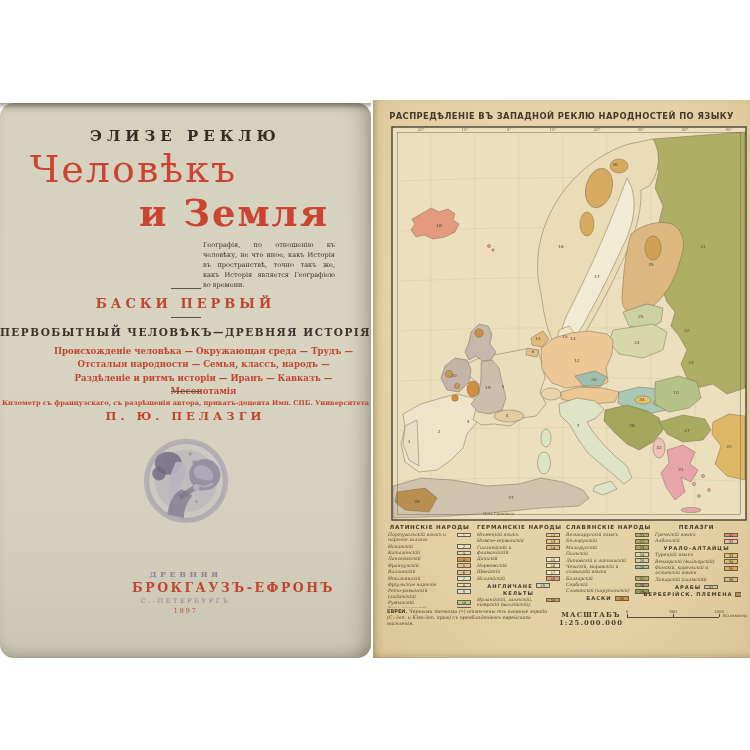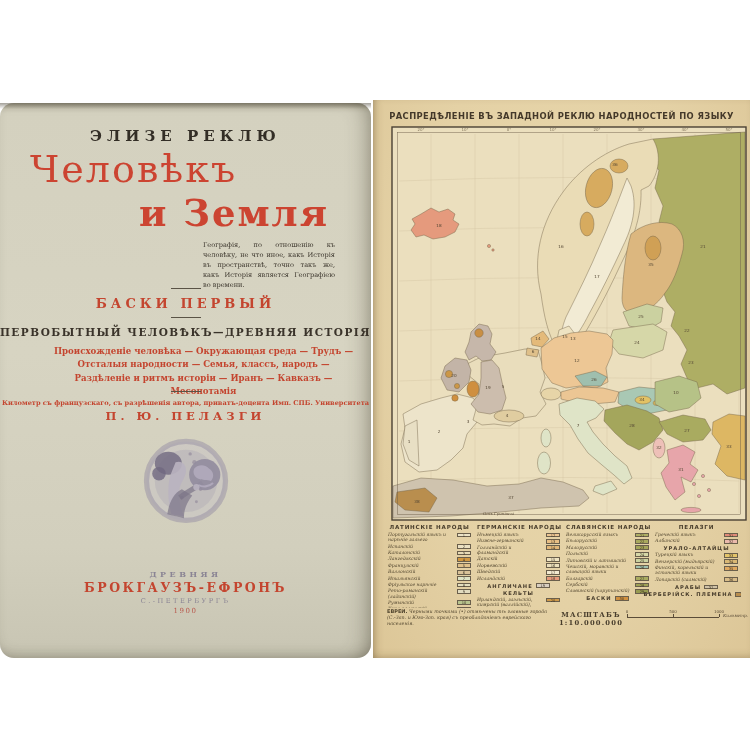--- a/index.html
+++ b/index.html
@@ -23,21 +23,21 @@
   .rule{position:absolute;left:50%;transform:translateX(-50%);width:30px;border-top:1px solid #5a5346;}
   .r1{top:185px;} .r2{top:214px;} .r3{top:288px;}
   .volume{top:193px;font-size:13px;font-weight:700;letter-spacing:4px;color:#c4452f;}
   .subtitle{top:223px;font-size:10.5px;font-weight:700;letter-spacing:1.5px;color:#3a332a;}
   .contents{position:absolute;left:36px;top:242px;width:299px;text-align:center;font-size:8.6px;
             font-weight:700;line-height:1.55;color:#c4452f;transform:none;white-space:normal;margin-left:18px;}
   .transnote{top:296px;font-size:6.6px;font-weight:700;color:#c4452f;}
   .translator{top:306px;font-size:11.5px;font-weight:700;letter-spacing:4px;color:#c4452f;}
   .emblem{position:absolute;left:50%;transform:translateX(-50%);top:330px;width:104px;height:100px;}
   .izdanie{top:466px;font-size:8px;letter-spacing:3.5px;color:#8a8494;font-weight:600;}
-  .publisher{top:477px;font-size:12.5px;font-weight:700;letter-spacing:2.5px;color:#c4452f;}
+  .publisher{top:477px;font-size:12.5px;font-weight:700;letter-spacing:2.5px;color:#c4452f;margin-left:48px;}
   .city{top:494px;font-size:6.6px;letter-spacing:2.5px;color:#8a8494;}
   .year{top:504px;font-size:7px;letter-spacing:1.5px;color:#b8564a;}
   
   .page-right{left:373px;top:100px;width:377px;height:558px;
     background:radial-gradient(ellipse at 50% 40%, #e9d8ad 0%, #e4d1a5 60%, #dcc697 100%);
     box-shadow:inset 6px 0 10px -6px rgba(80,60,30,.5), inset 0 -6px 10px -6px rgba(80,60,30,.3);}
   .map-title{position:absolute;left:0;top:11px;width:100%;text-align:center;
     font:700 8.4px "DejaVu Sans",sans-serif;letter-spacing:.4px;color:#44392a;}
   .map{position:absolute;left:18px;top:26px;width:356px;height:395px;}
   .legend{position:absolute;left:12px;top:424px;width:356px;height:84px;display:flex;overflow:hidden;}
@@ -97,21 +97,21 @@
       <path d="M44,62 C52,56 60,52 66,48" stroke="#7c7588" stroke-width="5" fill="none" opacity="0.7"></path>
       <circle cx="68" cy="40" r="15" fill="#938c9e" opacity="0.92"></circle>
       <path d="M58,34 C62,30 68,30 72,34 C76,36 78,42 74,46 C70,44 66,46 62,44 C58,42 56,38 58,34 Z" fill="#b5aec0" opacity="0.8"></path>
       <path d="M62,50 C66,52 72,52 76,48" stroke="#b5aec0" stroke-width="2" fill="none" opacity="0.8"></path>
       <circle cx="60" cy="52" r="3" fill="#b9b2c0" opacity="0.9"></circle>
     </svg>
 
     <div class="pl izdanie">ДРЕВНЯЯ</div>
     <div class="pl publisher">БРОКГАУЗЪ-ЕФРОНЪ</div>
     <div class="pl city">С.-ПЕТЕРБУРГЪ</div>
-    <div class="pl year">1900</div>
+    <div class="pl year">1897</div>
   </div>
 
   <div class="page page-right">
     <div class="map-title">РАСПРЕДѢЛЕНІЕ ВЪ ЗАПАДНОЙ РЕКЛЮ НАРОДНОСТЕЙ ПО ЯЗЫКУ</div>
 
     <svg class="map" viewBox="0 0 356 395">
       <rect x="1" y="1" width="354" height="393" fill="#ebdfbe" stroke="#46engt"></rect>
       <g stroke="#8a7450" stroke-width="0.35" opacity="0.3" fill="none">
         <path d="M40 8V387 M84 8V387 M128 8V387 M172 8V387 M216 8V387 M260 8V387 M304 8V387 M348 8V387"></path>
         <path d="M8 55Q178 48 348 55 M8 105Q178 98 348 105 M8 155Q178 148 348 155 M8 205Q178 198 348 205 M8 255Q178 248 348 255 M8 305Q178 298 348 305 M8 355Q178 348 348 355"></path>
@@ -392,21 +392,21 @@
             <span class="sw" style="background: rgb(185, 142, 78);">38</span>
           </div>
         </div>
       </div>
 
     <div class="legend-notes">
       <div class="jews">
         <span class="jl">ЕВРЕИ.</span>
         <span>Черными точками (•) отмѣчены тѣ главные города (С.-Зап. и Юго-Зап. края) съ преобладаніемъ еврейскаго населенія.</span>
       </div>
-      <div class="scale-label">МАСШТАБЪ 1:10.000.000</div>
+      <div class="scale-label">МАСШТАБЪ 1:25.000.000</div>
       <div class="scale-bar" id="scale-bar">
           <div class="sb-line"></div>
           <div class="sb-tick" style="left: 0px;"></div>
           <div class="sb-num" style="left: 0px;">0</div>
           <div class="sb-tick" style="left: 46px;"></div>
           <div class="sb-num" style="left: 46px;">500</div>
           <div class="sb-tick" style="left: 92px;"></div>
           <div class="sb-num" style="left: 92px;">1000</div>
           <div class="sb-unit">Километр.</div>
         </div>

